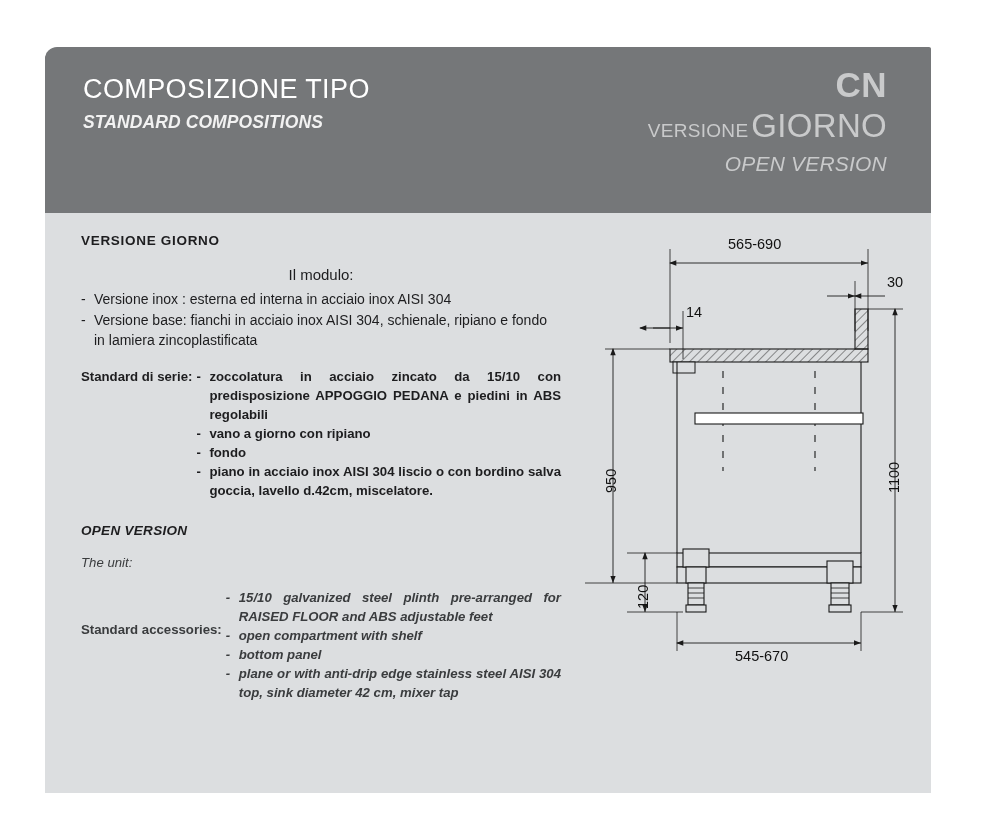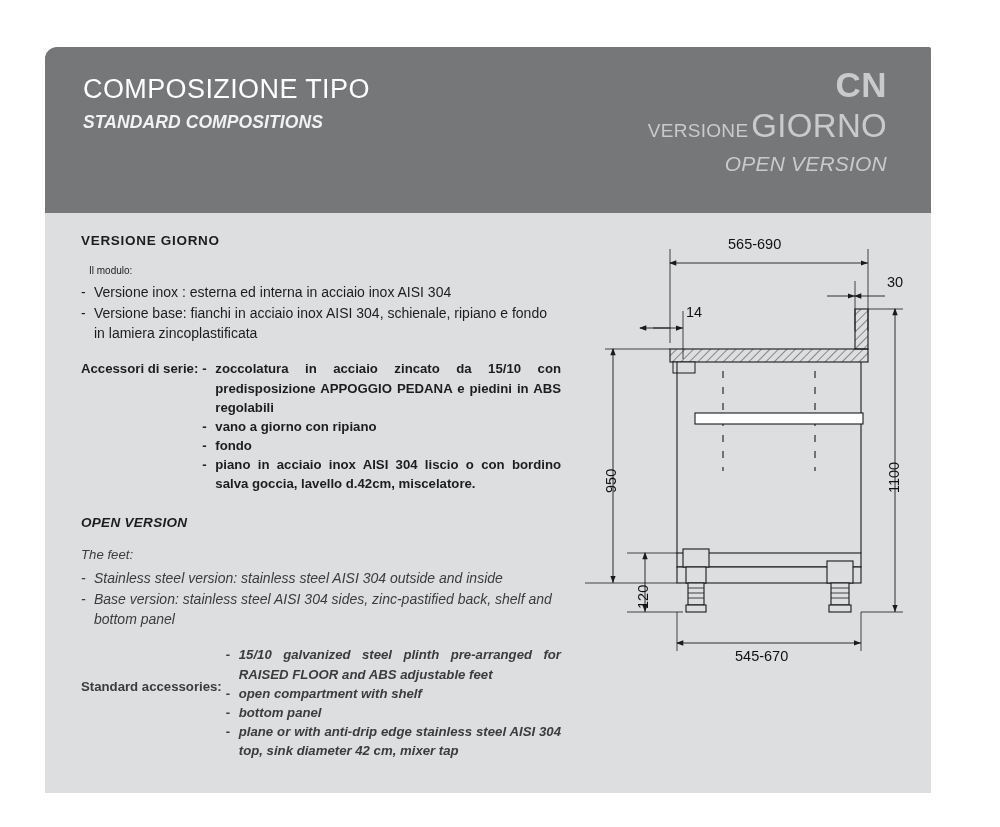--- a/index.html
+++ b/index.html
@@ -43,21 +43,21 @@
   .panel{
     position:absolute;left:45px;top:213px;width:886px;height:580px;
     background:#dcdee0;
   }
 
   
   .textcol{position:absolute;left:36px;top:20px;width:480px;color:#1d1d1f;}
   .sec-title{
     font-size:13.5px;font-weight:700;letter-spacing:.7px;margin:0 0 16px 0;
   }
-  .lead{font-size:10px;margin:0 0 3px 8px;line-height:1.45;}
+  .lead{font-size:15px;margin:0 0 3px 0;line-height:1.45;text-align:center;}
   ul.dashlist{list-style:none;margin:0;padding:0;}
   ul.dashlist li{
     font-size:14px;line-height:1.45;position:relative;padding-left:13px;margin-bottom:1px;
   }
   ul.dashlist li::before{content:"-";position:absolute;left:0;top:0;}
 
   
   .acc-block{display:flex;margin-top:16px;}
   .acc-label{
     font-size:13.2px;font-weight:700;white-space:nowrap;line-height:1.45;
@@ -108,21 +108,21 @@
 
       <div class="sec-title">VERSIONE  GIORNO</div>
 
       <p class="lead">Il modulo:</p>
       <ul class="dashlist">
         <li>Versione inox : esterna ed interna in acciaio inox AISI 304</li>
         <li>Versione base: fianchi in acciaio inox AISI 304, schienale, ripiano e fondo in lamiera zincoplastificata</li>
       </ul>
 
       <div class="acc-block">
-        <div class="acc-label">Accessori di serie:</div>
+        <div class="acc-label">Standard di serie:</div>
         <div class="acc-items">
           <div class="acc-row">
             <span class="acc-dash">-</span>
             <span class="acc-txt">zoccolatura in acciaio zincato da 15/10 con predisposizione APPOGGIO PEDANA e piedini in ABS regolabili</span>
           </div>
           <div class="acc-row">
             <span class="acc-dash">-</span>
             <span class="acc-txt nojust">vano a giorno con ripiano</span>
           </div>
           <div class="acc-row">
@@ -131,25 +131,21 @@
           </div>
           <div class="acc-row">
             <span class="acc-dash">-</span>
             <span class="acc-txt">piano in acciaio inox AISI 304 liscio o con bordino salva goccia, lavello d.42cm, miscelatore.</span>
           </div>
         </div>
       </div>
 
       <div class="en-title">OPEN VERSION</div>
 
-      <p class="en-lead">The feet:</p>
-      <ul class="dashlist en">
-        <li>Stainless steel version: stainless steel AISI 304 outside and inside</li>
-        <li>Base version:  stainless steel AISI 304 sides, zinc-pastified back, shelf and bottom panel</li>
-      </ul>
+      <p class="en-lead">The unit:</p>
 
       <div class="acc-block en">
         <div class="acc-label">Standard accessories:</div>
         <div class="acc-items">
           <div class="acc-row">
             <span class="acc-dash">-</span>
             <span class="acc-txt">15/10 galvanized steel plinth pre-arranged for RAISED FLOOR and ABS adjustable feet</span>
           </div>
           <div class="acc-row">
             <span class="acc-dash">-</span>

